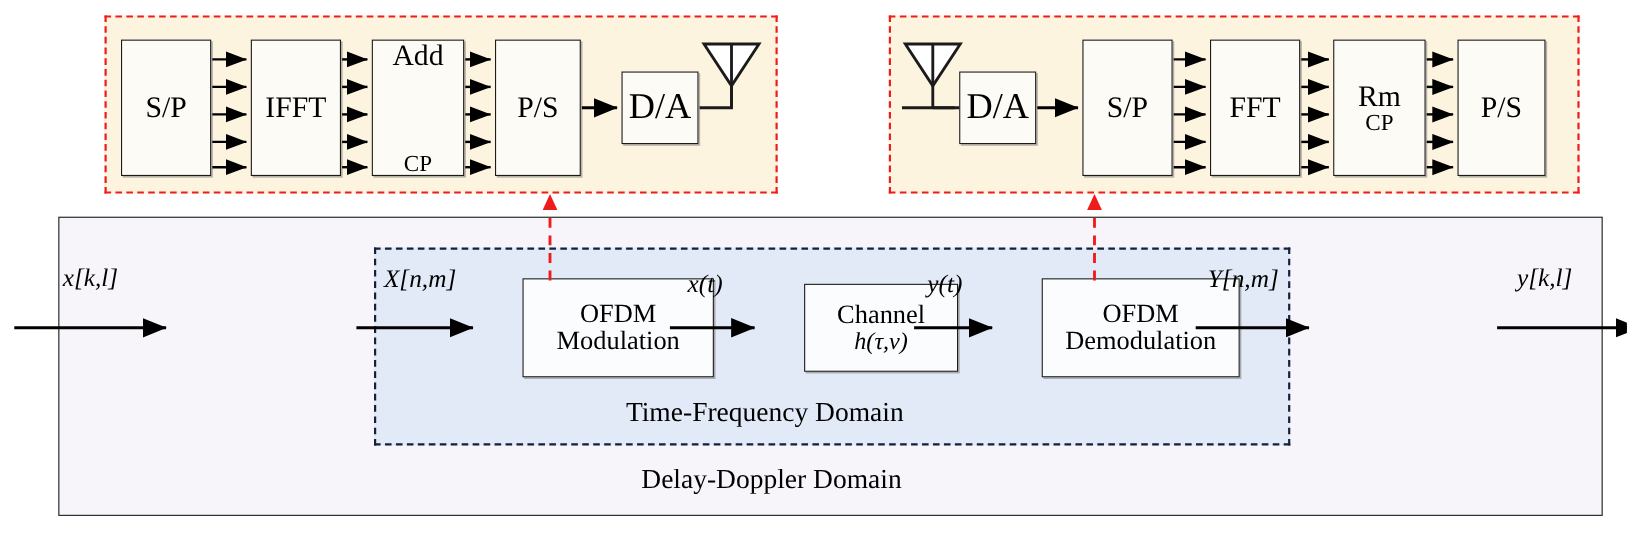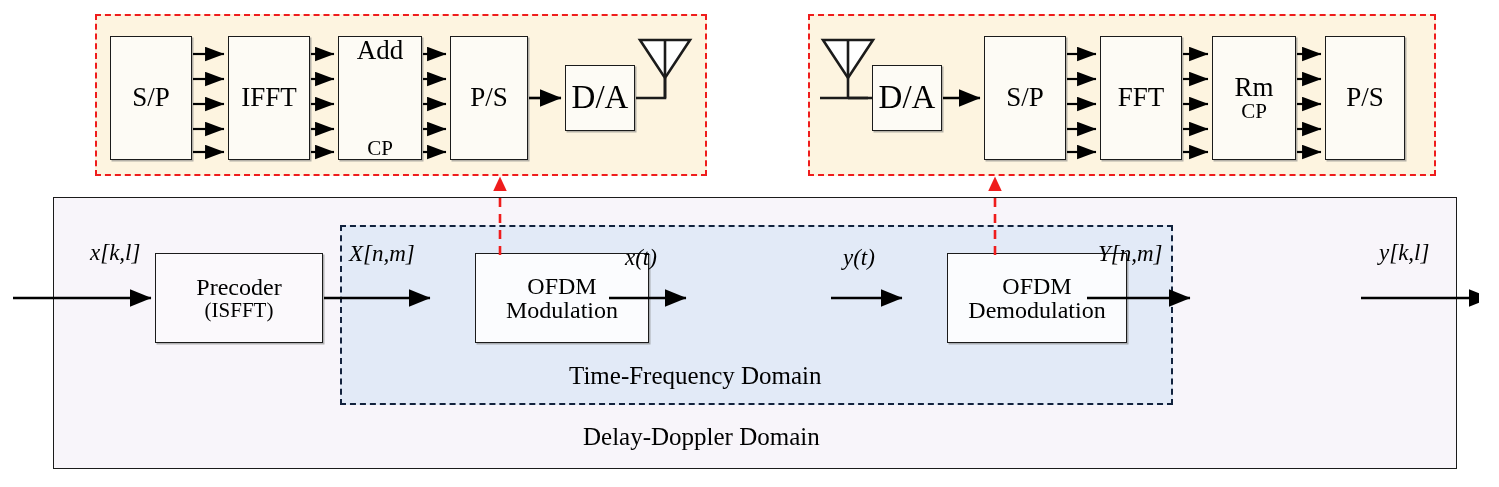--- a/index.html
+++ b/index.html
@@ -144,38 +144,38 @@
 
   <div class="blk blk-tx" style="left:1212px; top:36px; width:84px; height:124px;">
     <span class="l1 fs-big">Rm</span>
     <span class="l2 fs-small">CP</span>
   </div>
 
   <div class="blk blk-tx" style="left:1325px; top:36px; width:80px; height:124px;">
     <span class="l1 fs-big">P/S</span>
   </div>
 
-  <div class="blk blk-main" style="left:155px; top:253px; width:168px; height:90px;">
-    <span class="l1 fs-main">Precoder</span>
-    <span class="l2 fs-sub">(ISFFT)</span>
-  </div>
 
   <div class="blk blk-tf" style="left:434px; top:253px; width:174px; height:90px;">
     <span class="l1 fs-main">OFDM</span>
     <span class="l2 fs-main">Modulation</span>
   </div>
 
+  <div class="blk blk-tf" style="left:690px; top:258px; width:140px; height:80px;">
+    <span class="l1 fs-main">Channel</span>
+    <span class="l2 lbl-math" style="font-size:22px;">h(τ,ν)</span>
+  </div>
 
   <div class="blk blk-tf" style="left:906px; top:253px; width:180px; height:90px;">
     <span class="l1 fs-main">OFDM</span>
     <span class="l2 fs-main">Demodulation</span>
   </div>
 
 
-  <div class="lbl lbl-math" style="left:57px; top:240px;margin-left:33px;">x[k,l]</div>
+  <div class="lbl lbl-math" style="left:57px; top:240px;">x[k,l]</div>
 
   <div class="lbl lbl-math" style="left:349px; top:241px;text-align:center;">X[n,m]</div>
 
   <div class="lbl lbl-math" style="left:625px; top:245px;">x(t)</div>
 
   <div class="lbl lbl-math" style="left:843px; top:245px;">y(t)</div>
 
   <div class="lbl lbl-math" style="left:1098px; top:241px;">Y[n,m]</div>
 
   <div class="lbl lbl-math" style="left:1379px; top:240px;">y[k,l]</div>

